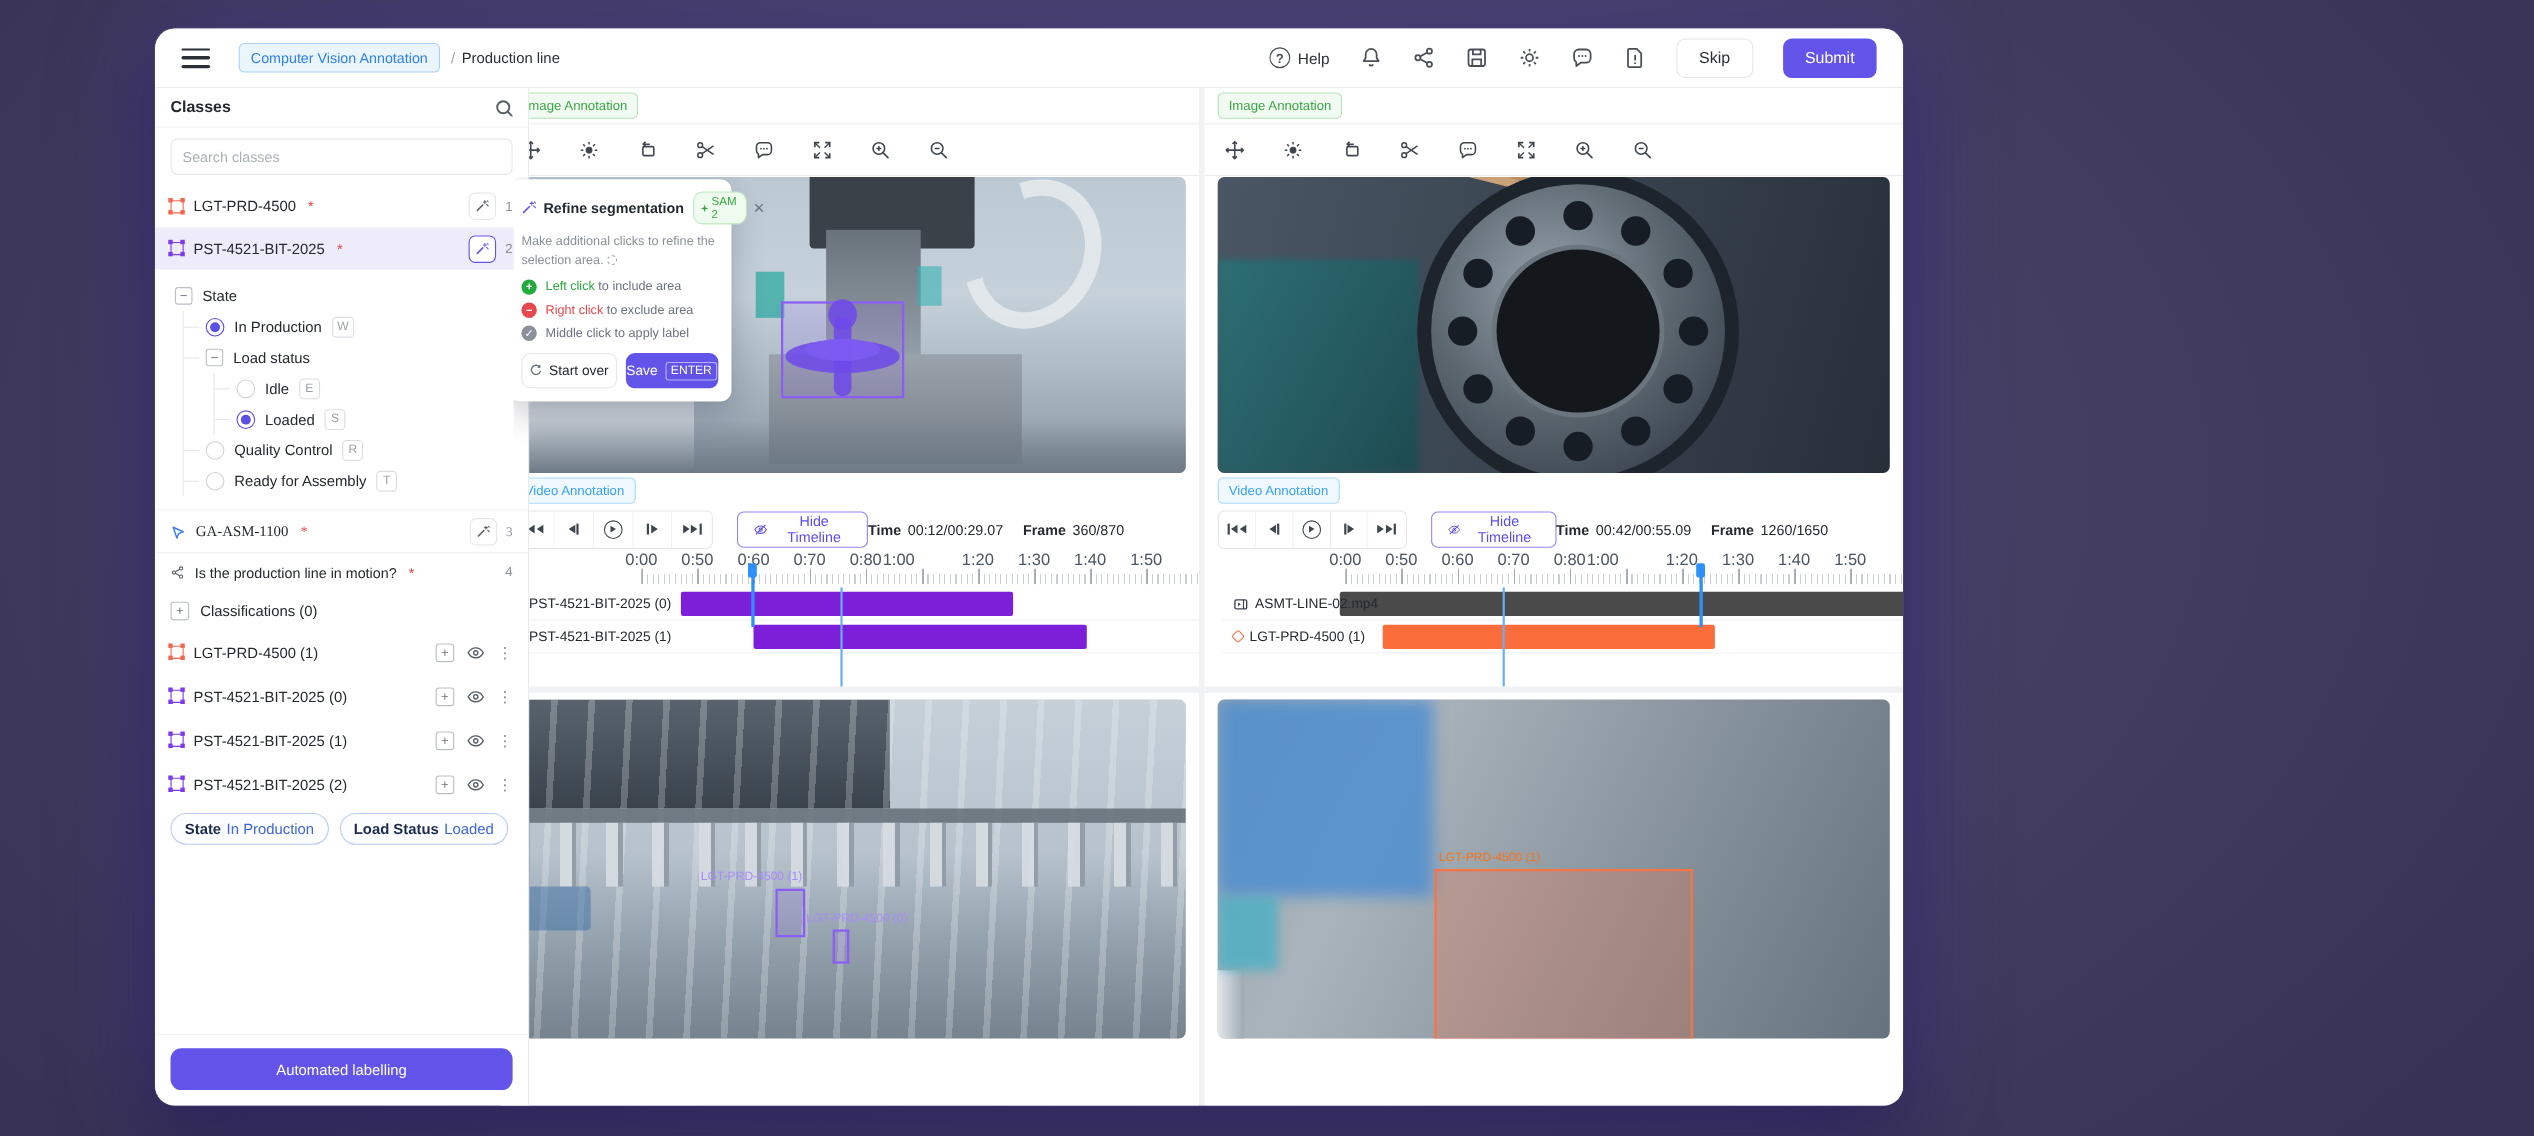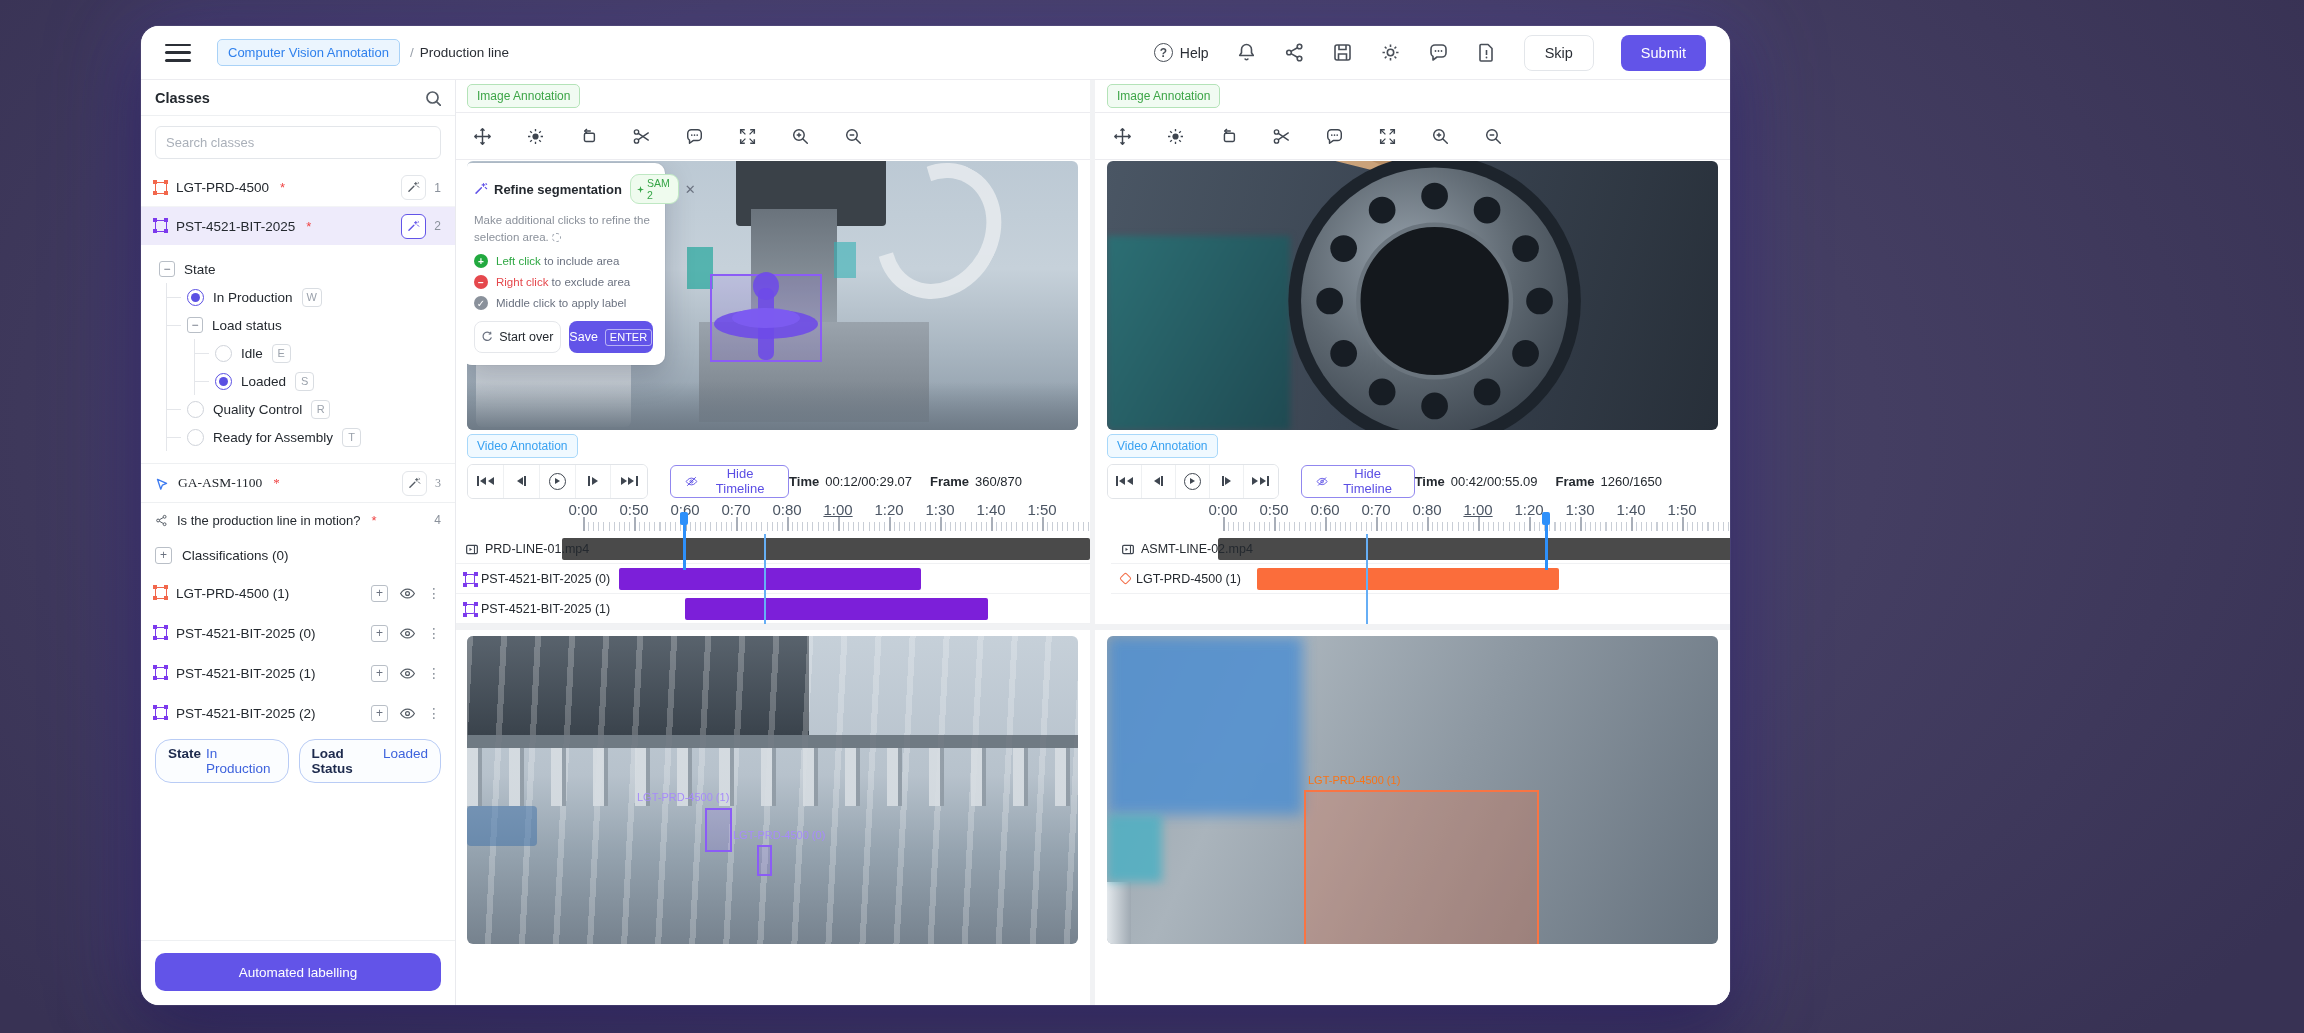--- a/index.html
+++ b/index.html
@@ -27,21 +27,21 @@
   .help-wrap { display:flex; align-items:center; gap:7px; cursor:pointer; }
   .help-q { width:19px; height:19px; border:1.6px solid #494f58; border-radius:50%;
     font-size:12px; color:#494f58; display:flex; align-items:center; justify-content:center; font-weight:700; }
   .help-t { font-size:14px; color:#2a2e35; }
   .btn-skip { height:36px; padding:0 20px; border:1px solid #e3e6ea; border-radius:8px; background:#fff;
     font-size:14.5px; color:#2a2e35; cursor:pointer; }
   .btn-submit { height:36px; padding:0 20px; border:none; border-radius:8px; background:#6254e8;
     font-size:14.5px; color:#fff; cursor:pointer; }
 
   
-  .sidebar { position:absolute; left:0; top:54px; bottom:0; width:315px; background:#fff;
+  .sidebar { position:absolute; left:0; top:54px; bottom:0; width:340px; background:#fff;
     border-right:1px solid #e9eaee; display:flex; flex-direction:column; z-index:20; }
   .sb-sec-h { height:36px; display:flex; align-items:center; padding:0 14px;
     border-bottom:1px solid #eef0f2; }
   .sb-sec-h .t { font-size:14.5px; font-weight:700; color:#24292f; }
   .sb-sec-h .sp { margin-left:auto; display:flex; gap:12px; }
   .sicon { width:17px; height:17px; color:#565d66; display:inline-flex; cursor:pointer; }
   .sicon svg { width:100%; height:100%; }
   .search-wrap { margin:10px 14px; }
   .search-wrap input { width:100%; height:33px; border:1px solid #e3e6ea; border-radius:6px;
     padding:0 10px; font-size:13px; color:#2a2e35; outline:none; }
@@ -137,21 +137,21 @@
   .btn-hidetl { margin-left:22px; height:33px; padding:0 14px; display:flex; align-items:center; gap:8px;
     border:1.5px solid #9187ef; border-radius:6px; background:#fff; color:#5b4ee4; font-size:13px; cursor:pointer; }
   .btn-hidetl svg { width:15px; height:15px; }
   .tf { margin-left:auto; margin-right:56px; display:flex; gap:18px; font-size:13px; color:#24292f; }
   .tf b { font-weight:700; margin-right:6px; }
 
   .timeline { position:relative; height:124px; }
   .ruler { position:absolute; left:0; right:0; top:0; height:34px; }
   .tick { position:absolute; top:1px; transform:translateX(-50%); font-size:15px; color:#4b5563; }
   .tick:nth-of-type(1){left:128px;} .tick:nth-of-type(2){left:179px;} .tick:nth-of-type(3){left:230px;}
-  .tick:nth-of-type(4){left:281px;} .tick:nth-of-type(5){left:332px;} .tick:nth-of-type(6){left:383px;text-decoration:underline;}
+  .tick:nth-of-type(4){left:281px;} .tick:nth-of-type(5){left:332px;} .tick:nth-of-type(6){left:362px;}
   .tick:nth-of-type(7){left:434px;} .tick:nth-of-type(8){left:485px;} .tick:nth-of-type(9){left:536px;}
   .tick:nth-of-type(10){left:587px;}
   .minor { position:absolute; left:128px; right:0; bottom:3px; height:9px;
     background:repeating-linear-gradient(90deg,#c9ced6 0 1px,transparent 1px 5.1px); }
   .major { position:absolute; left:128px; right:0; bottom:3px; height:14px;
     background:repeating-linear-gradient(90deg,#a8aeb8 0 1.6px,transparent 1.6px 51px); }
   .trow { position:relative; height:30px; display:flex; align-items:center; border-bottom:1px solid #f0f1f3; }
   .trow .tlabel { width:128px; padding-left:10px; display:flex; align-items:center; gap:6px;
     font-size:12.5px; color:#24292f; white-space:nowrap; overflow:visible; z-index:2; background:transparent; }
   .trow .tlabel svg { width:14px; height:14px; color:#3f4650; flex:0 0 auto; }
@@ -698,29 +698,20 @@
           <span class="tick">1:20</span>
             <span class="tick">1:30</span>
           <span class="tick">1:40</span>
             <span class="tick">1:50</span>
           <span class="minor"></span>
             <span class="major"></span>
         </div>
         <div style="position:absolute;top:34px;left:0;right:0;">
           <div class="trow">
             <span class="tlabel">
-                <svg viewBox="0 0 17 17">
-                  <use href="#s-video"></use>
-                </svg>
-                <span>PRD-LINE-01.mp4</span>
-              </span>
-            <span class="bar dark" style="left: 107px; width: 528px;"></span>
-          </div>
-          <div class="trow">
-            <span class="tlabel">
                 <span class="bbox c-purple" style="width:10px;height:10px;"></span>
                 <span>PST-4521-BIT-2025 (0)</span>
               </span>
             <span class="bar purple" style="left: 164px; width: 302px;"></span>
           </div>
           <div class="trow">
             <span class="tlabel">
                 <span class="bbox c-purple" style="width:10px;height:10px;"></span>
                 <span>PST-4521-BIT-2025 (1)</span>
               </span>

